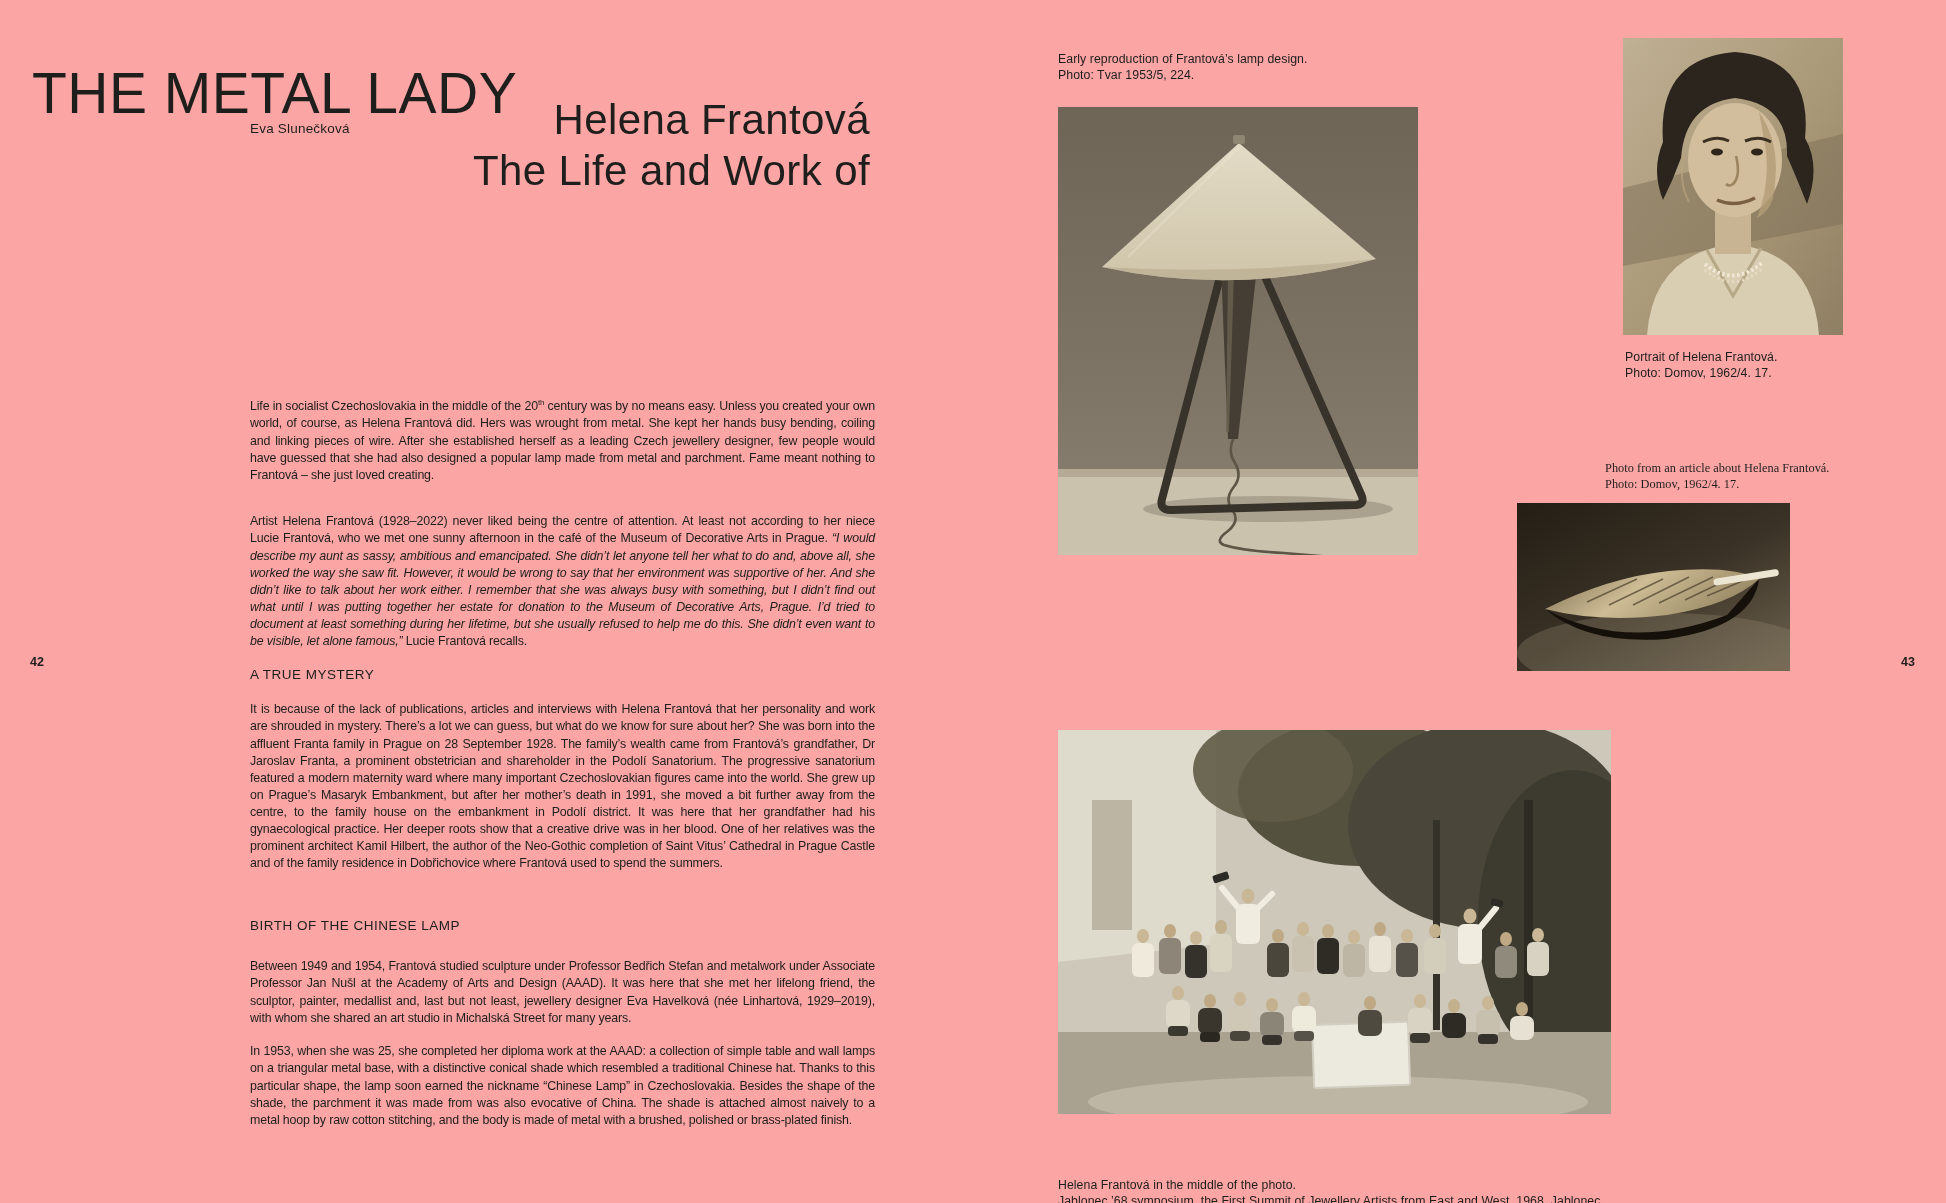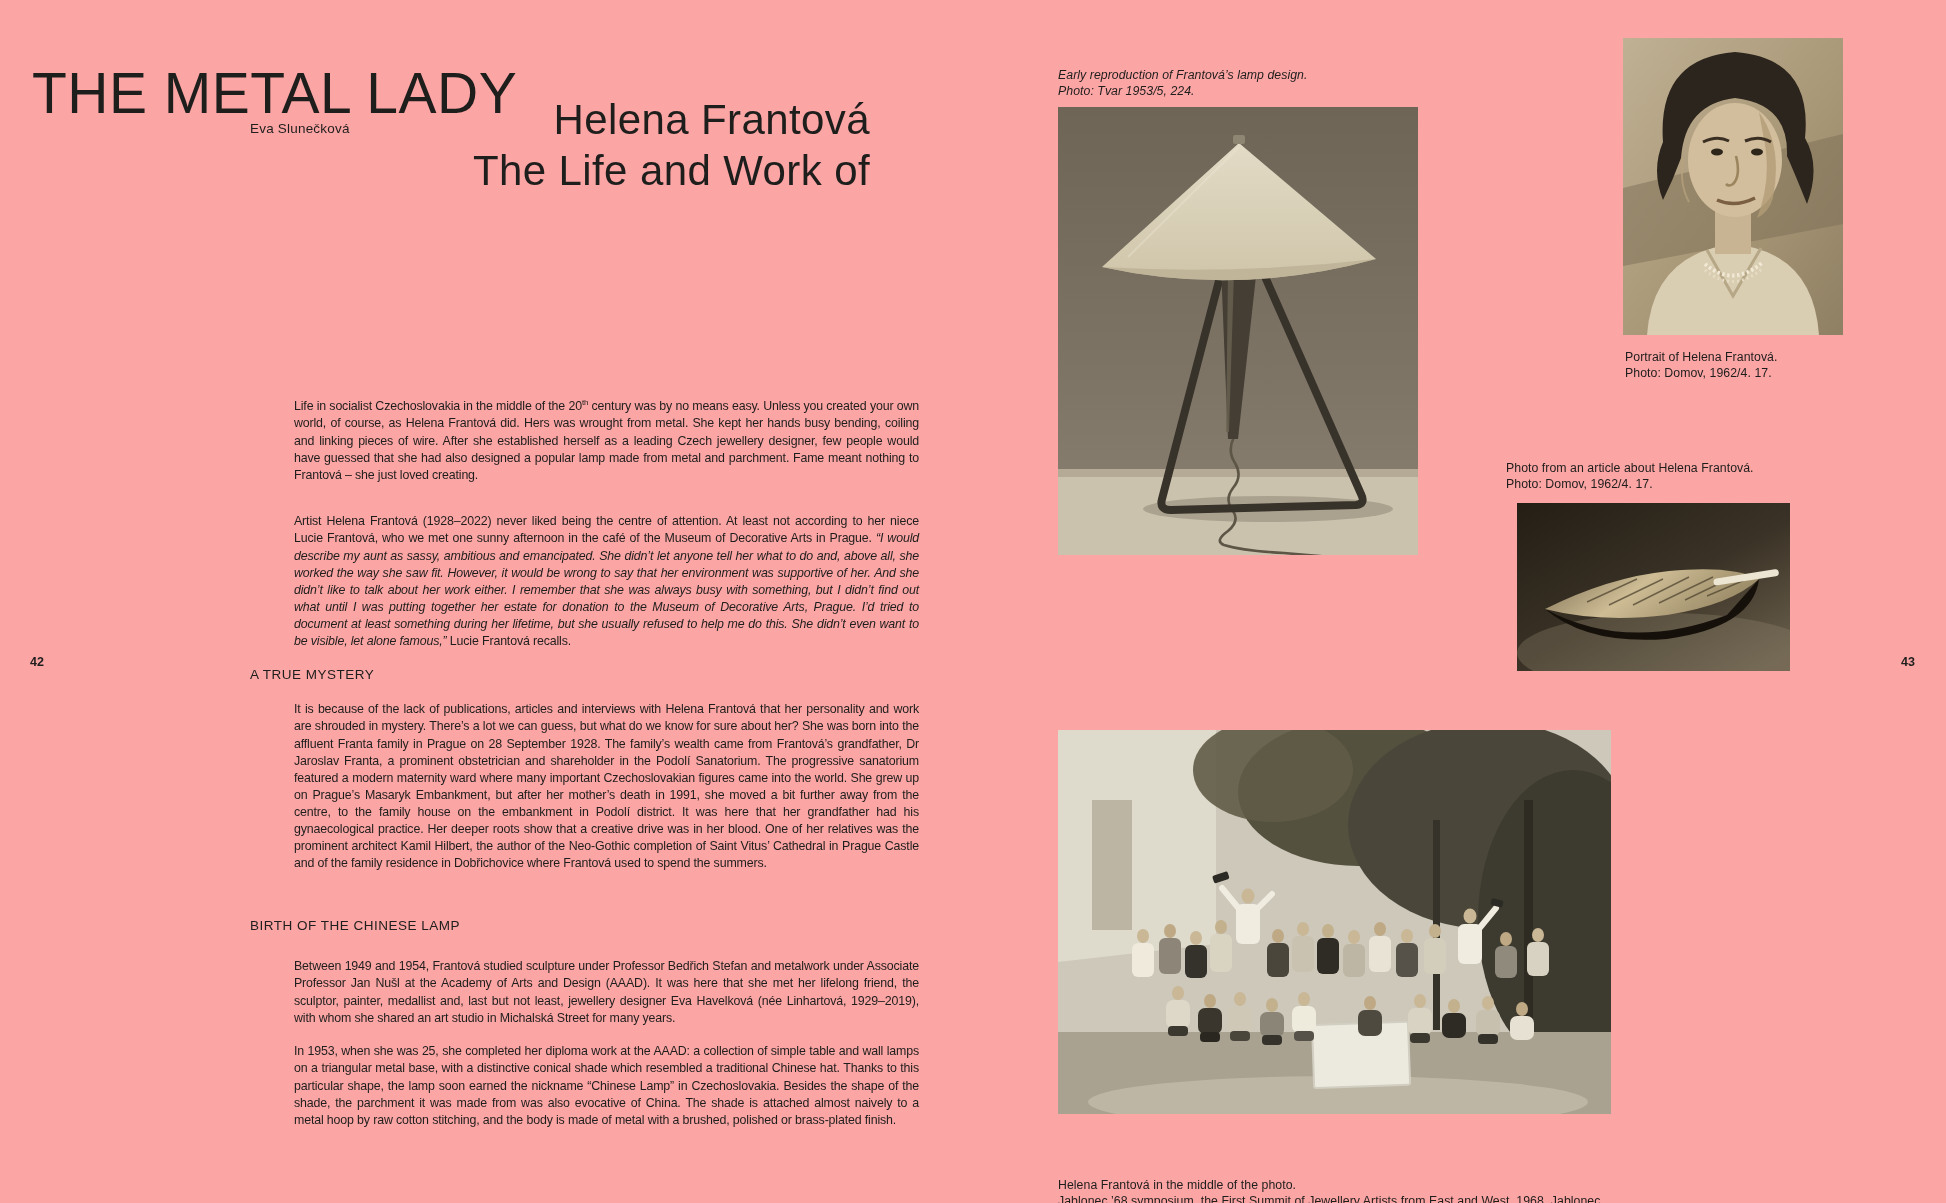--- a/index.html
+++ b/index.html
@@ -11,21 +11,21 @@
     position:absolute;left:32px;top:26px;font-size:57px;line-height:1.05;
     font-weight:500;letter-spacing:0.5px;white-space:nowrap;
   }
   .author{position:absolute;left:250px;top:121px;font-size:13.5px;letter-spacing:0.2px;}
   .subtitle{
     position:absolute;left:380px;top:94px;width:490px;text-align:right;
     font-size:42px;line-height:51px;font-weight:400;letter-spacing:0.4px;
   }
   .body-block{
     position:absolute;left:250px;width:625px;text-align:justify;
-    font-size:12.4px;line-height:17.1px;letter-spacing:-0.15px;margin-left:44px;
+    font-size:12.4px;line-height:17.1px;letter-spacing:-0.15px;
   }
   .body-block em{font-style:italic;}
   .body-block sup{font-size:8px;line-height:0;vertical-align:super;}
   .heading{
     position:absolute;left:250px;font-size:13.5px;letter-spacing:0.5px;font-weight:400;
   }
   .cap{position:absolute;font-size:12.3px;line-height:15.8px;font-weight:500;letter-spacing:0.05px;}
   .pagenum{position:absolute;font-size:12.5px;font-weight:700;}
   .photo{position:absolute;display:block;}
   .photo svg{display:block;width:100%;height:100%;}
@@ -53,21 +53,21 @@
   <p class="body-block" style="top:689px;">It is because of the lack of publications, articles and interviews with Helena Frantová that her personality and work are shrouded in mystery. There’s a lot we can guess, but what do we know for sure about her? She was born into the affluent Franta family in Prague on 28 September 1928. The family’s wealth came from Frantová’s grandfather, Dr Jaroslav Franta, a prominent obstetrician and shareholder in the Podolí Sanatorium. The progressive sanatorium featured a modern maternity ward where many important Czechoslovakian figures came into the world. She grew up on Prague’s Masaryk Embankment, but after her mother’s death in 1991, she moved a bit further away from the centre, to the family house on the embankment in Podolí district. It was here that her grandfather had his gynaecological practice. Her deeper roots show that a creative drive was in her blood. One of her relatives was the prominent architect Kamil Hilbert, the author of the Neo-Gothic completion of Saint Vitus’ Cathedral in Prague Castle and of the family residence in Dobřichovice where Frantová used to spend the summers.</p>
 
   <h2 class="heading" style="top:907px;">BIRTH OF THE CHINESE LAMP</h2>
 
   <p class="body-block" style="top:946px;">Between 1949 and 1954, Frantová studied sculpture under Professor Bedřich Stefan and metalwork under Associate Professor Jan Nušl at the Academy of Arts and Design (AAAD). It was here that she met her lifelong friend, the sculptor, painter, medallist and, last but not least, jewellery designer Eva Havelková (née Linhartová, 1929–2019), with whom she shared an art studio in Michalská Street for many years.</p>
 
   <p class="body-block" style="top:1031px;">In 1953, when she was 25, she completed her diploma work at the AAAD: a collection of simple table and wall lamps on a triangular metal base, with a distinctive conical shade which resembled a traditional Chinese hat. Thanks to this particular shape, the lamp soon earned the nickname “Chinese Lamp” in Czechoslovakia. Besides the shape of the shade, the parchment it was made from was also evocative of China. The shade is attached almost naively to a metal hoop by raw cotton stitching, and the body is made of metal with a brushed, polished or brass-plated finish.</p>
 
   <div class="pagenum" style="left:30px;top:655px;">42</div>
 
-  <div class="cap" style="left:1058px;top:68px;font-style:italic;">
+  <div class="cap" style="left:1058px;top:52px;">
     <div>Early reproduction of Frantová’s lamp design.</div>
     <div>Photo: Tvar 1953/5, 224.</div>
   </div>
 
   <div class="photo" style="left:1058px;top:107px;width:360px;height:448px;">
     <svg viewBox="0 0 360 448" preserveAspectRatio="none">
       <defs>
         <linearGradient id="lampWall" x1="0" y1="0" x2="0" y2="1">
           <stop offset="0" stop-color="#6e6557"></stop>
           <stop offset="0.6" stop-color="#7d7466"></stop>
@@ -131,21 +131,21 @@
       <path d="M94,162 Q112,170 132,160" stroke="#7a5f43" stroke-width="3.4" fill="none"></path>
       <path d="M60,120 Q56,146 66,164" stroke="#b8a37e" stroke-width="2" fill="none" opacity="0.7"></path>
     </svg>
   </div>
 
   <div class="cap" style="left:1625px;top:350px;">
     <div>Portrait of Helena Frantová.</div>
     <div>Photo: Domov, 1962/4. 17.</div>
   </div>
 
-  <div class="cap" style="left:1506px;top:461px;">
+  <div class="cap" style="left:1605px;top:461px;font-family:Liberation Serif, serif;">
     <div>Photo from an article about Helena Frantová.</div>
     <div>Photo: Domov, 1962/4. 17.</div>
   </div>
 
   <div class="photo" style="left:1517px;top:503px;width:273px;height:168px;">
     <svg viewBox="0 0 273 168" preserveAspectRatio="none">
       <defs>
         <linearGradient id="broochBg" x1="0" y1="0" x2="0.9" y2="1">
           <stop offset="0" stop-color="#241e15"></stop>
           <stop offset="0.55" stop-color="#3a3226"></stop>

